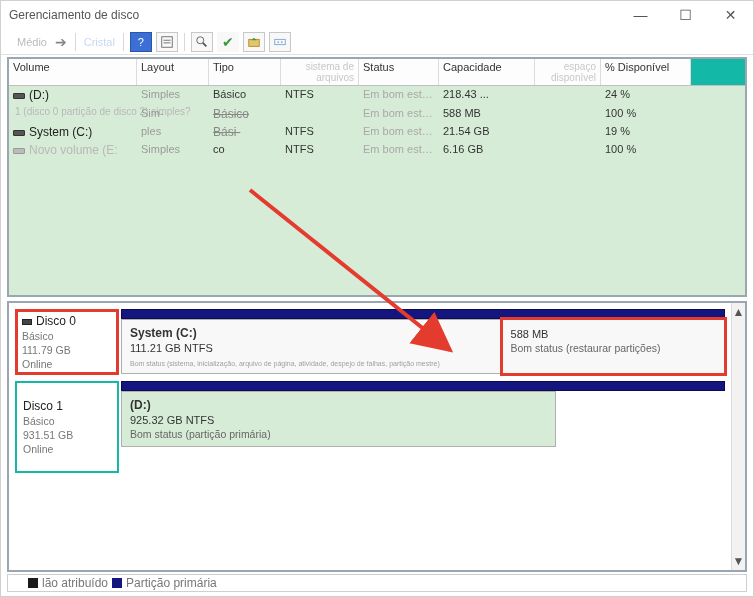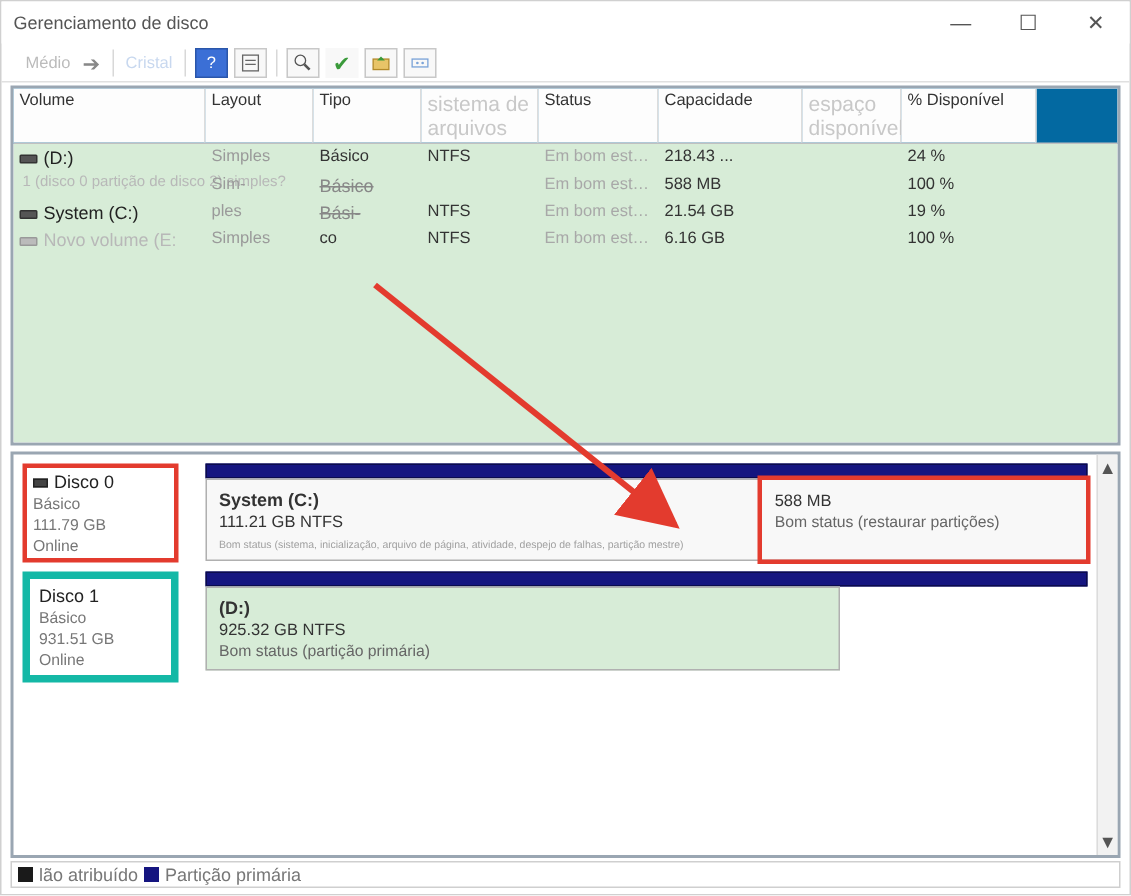--- a/index.html
+++ b/index.html
@@ -22,61 +22,61 @@
   .toolbar { height: 26px; display: flex; align-items: center; padding: 0 14px; gap: 4px; border-bottom: 1px solid #e0e0e0; }
   .tbtn { width: 22px; height: 20px; border: 1px solid #c8c8c8; background: #f8f8f8; display: flex; align-items: center; justify-content: center; font-size: 11px; }
   .tbtn.flat { border-color: transparent; }
   .tbtn svg { width: 14px; height: 14px; }
   .tsep { width: 1px; height: 18px; background: #d8d8d8; margin: 0 2px; }
   .ttext { font-size:11px; color:#888; padding:0 2px; }
   .tarrow { color:#888; font-size:14px; padding:0 2px; }
 
   
   .vol-wrap { border: 2px solid #9aa6b2; margin: 2px 6px; flex: 0 0 auto; height: 240px; display:flex; flex-direction:column; overflow:hidden; }
-  .vol-header { display: grid; grid-template-columns: 128px 72px 72px 78px 80px 96px 66px 90px; background: #0369a1; border-bottom:1px solid #c0c0c0; }
+  .vol-header { display: grid; grid-template-columns: 128px 72px 72px 78px 80px 96px 66px 90px; background: #14b8a6; border-bottom:1px solid #c0c0c0; }
   .vol-header > div { border-right: 1px solid #dcdcdc; padding: 2px 4px; font-size: 11px; color: #333; background:#fdfdfd; }
-  .vol-header .faint { color:#c8c8c8; font-size:14px; }
+  .vol-header .faint { color:#c8c8c8; font-size:10px;text-align:right; }
   .vol-rows { flex:1; background: #d7ecd7; }
   .vol-row { display: grid; grid-template-columns: 128px 72px 72px 78px 80px 96px 66px 90px; padding:1px 0; color:#333; }
   .vol-row > div { padding: 1px 4px; font-size:11px; white-space:nowrap; overflow:hidden; text-overflow:ellipsis; }
   .vol-row .name { color:#222; }
   .vol-row .name.dim { color:#b8b8b8; }
   .vol-row .status { color:#a8a8a8; }
   .vol-row .layout { color:#9a9a9a; }
   .vicon { display:inline-block; width:12px; height:6px; background:#555; border:1px solid #333; border-radius:1px; margin-right:4px; vertical-align:middle; }
   .vicon.dim { background:#bbb; border-color:#999; }
   .strike { text-decoration: line-through; text-decoration-color:#888; color:#888; }
   .vol-q { padding:2px 6px; color:#b8b8b8; font-size:10px; }
 
   
   .disk-area { flex:1; border:2px solid #9aa6b2; margin: 2px 6px 0 6px; overflow:auto; position:relative; padding-right:14px; }
   .scroll-hint { position:absolute; right:0; top:0; bottom:0; width:14px; background:#f2f2f2; border-left:1px solid #dcdcdc; display:flex; flex-direction:column; align-items:center; justify-content:space-between; padding:2px 0; color:#555; font-size:10px; }
 
-  .disk-row { display:flex; gap:18px; margin:6px; }
-  .disk-label { width:104px; border:5px solid #14b8a6; padding:4px 6px; font-size:11px; color:#333; }
+  .disk-row { display:flex; gap:2px; margin:6px; }
+  .disk-label { width:104px; border:2px solid #14b8a6; padding:16px 6px; font-size:11px; color:#333; }
   .disk-label.highlight { border:3px solid #e33b2e; padding:2px 4px; }
   .disk-label .dname { font-weight:normal; color:#222; }
   .disk-label .dname .box { display:inline-block; width:10px; height:6px; background:#444; border:1px solid #222; margin-right:4px; vertical-align:middle; }
   .disk-label .sub { color:#777; font-size:10.5px; margin-top:2px; }
 
   .disk-parts { flex:1; display:flex; flex-direction:column; }
   .disk-top { height:10px; background:#151580; border:1px solid #0b0b4d; }
   .disk-row2 { display:flex; }
 
   .part { border:1px solid #b0b0b0; padding:6px 8px; font-size:11px; color:#333; background:#f8f8f8; position:relative; }
   .part .pname { font-weight:bold; font-size:12px; }
   .part .pinfo { font-size:11px; margin-top:2px; }
   .part .pstat { font-size:10.5px; color:#666; margin-top:2px; }
   .part .tiny { font-size:7px; color:#a0a0a0; margin-top:6px; letter-spacing:0; }
   .part.green { background:#d7ecd7; }
   .part.hatch { background: repeating-linear-gradient(45deg,#d0e6d0,#d0e6d0 4px,#c2ddc2 4px,#c2ddc2 8px); }
   .part.highlight { outline:3px solid #e33b2e; outline-offset:-1px; }
 
   
-  .legend { height:18px; border:1px solid #cfcfcf; margin:2px 6px 4px 6px; display:flex; align-items:center; gap:4px; padding:0 4px; font-size:9px; color:#777; }
+  .legend { height:18px; border:1px solid #cfcfcf; margin:2px 6px 4px 6px; display:flex; align-items:center; gap:4px; padding:0 20px; font-size:9px; color:#777; }
   .legend .sw { width:10px; height:10px; }
   .legend .sw.black { background:#1a1a1a; }
   .legend .sw.blue { background:#151580; }
 
   
   .arrow { position:absolute; left:240px; top:180px; pointer-events:none; }
 </style>
 </head>
 <body>
 

